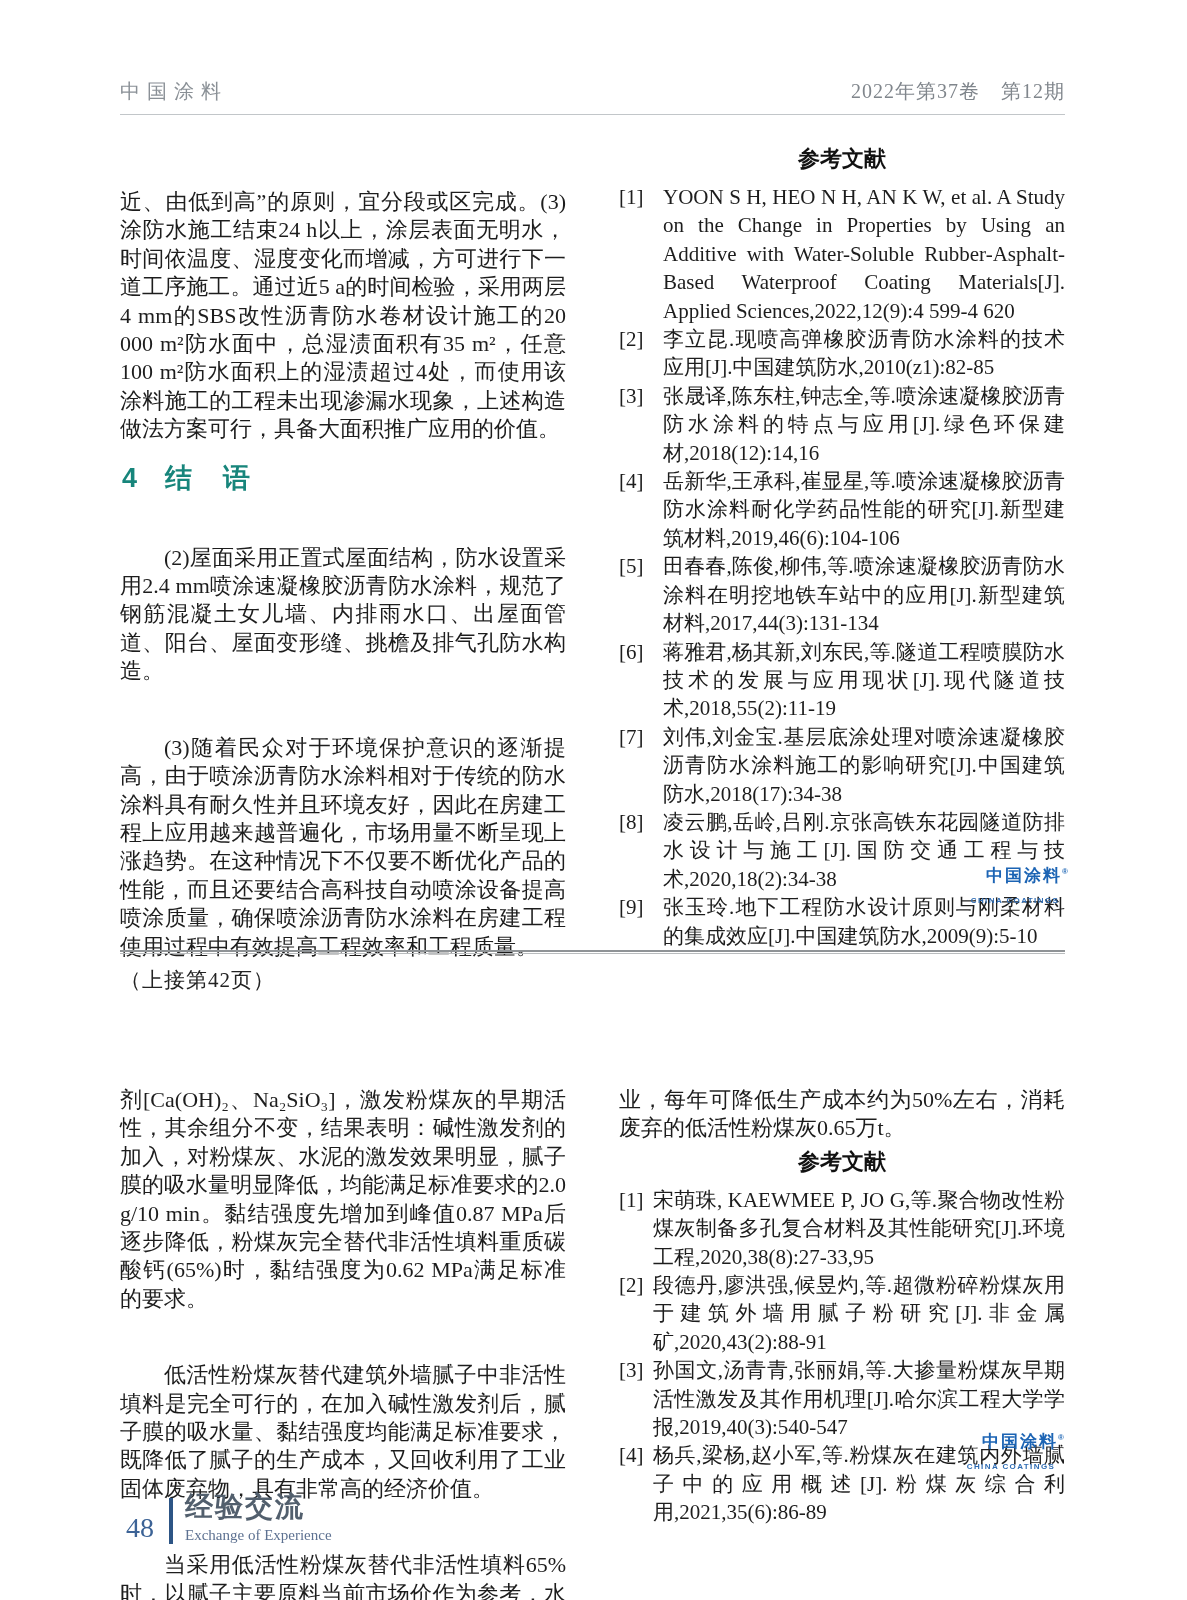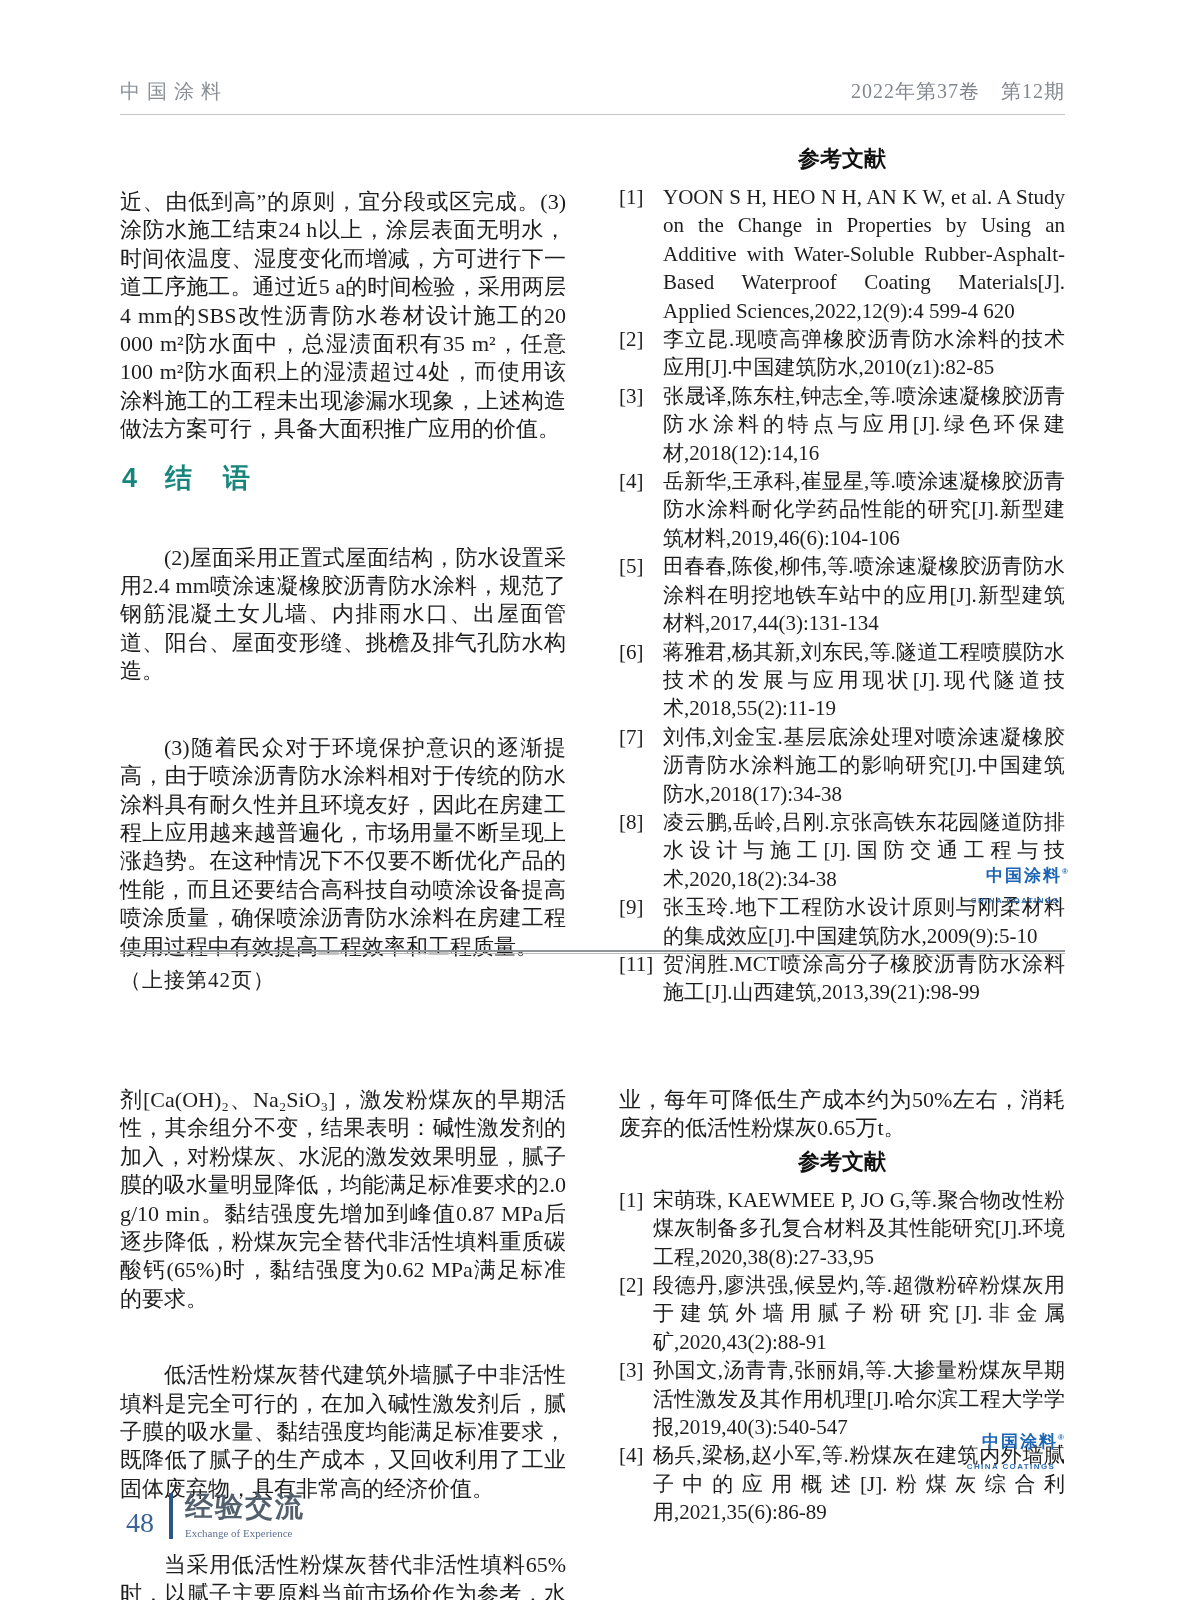--- a/index.html
+++ b/index.html
@@ -55,21 +55,21 @@
   .logo-cn { font-size:17px; font-weight:bold; color:#1c64b4; letter-spacing:2px; white-space:nowrap;text-align:right; }
   .logo-mark { font-size:8px; vertical-align:super; color:#1c64b4; }
   .logo-en { font-size:8px; font-weight:bold; color:#2f6cb3; letter-spacing:1.4px; margin-top:10px; }
 
   
   .footer { position:absolute; left:126px; top:1488px; display:flex; align-items:flex-end; }
   .page-number { font-size:28px; color:#3c6396; margin-top:12px; }
   .footer-bar { width:4px; height:46px; background:#2d5585; margin-left:15px; margin-right:12px; }
   .footer-cn { font-size:28px; font-weight:bold; color:#525f6d; letter-spacing:2px;
                font-family:"Liberation Sans","DejaVu Sans",sans-serif; }
-  .footer-en { font-size:11px; color:#5d7191; margin-top:1px; }
+  .footer-en { font-size:15px; color:#5d7191; margin-top:1px; }
 </style>
 </head>
 <body>
 
 <div class="page">
 
   <div class="header">
     <span class="journal-name">中国涂料</span>
     <span class="issue-info">2022年第37卷　第12期</span>
   </div>
@@ -116,24 +116,20 @@
         <span class="ref-body">刘伟,刘金宝.基层底涂处理对喷涂速凝橡胶沥青防水涂料施工的影响研究[J].中国建筑防水,2018(17):34-38</span>
       </div>
       <div class="ref">
         <span class="ref-num">[8]</span>
         <span class="ref-body">凌云鹏,岳岭,吕刚.京张高铁东花园隧道防排水设计与施工[J].国防交通工程与技术,2020,18(2):34-38</span>
       </div>
       <div class="ref">
         <span class="ref-num">[9]</span>
         <span class="ref-body">张玉玲.地下工程防水设计原则与刚柔材料的集成效应[J].中国建筑防水,2009(9):5-10</span>
       </div>
-      <div class="ref">
-        <span class="ref-num">[11]</span>
-        <span class="ref-body">贺润胜.MCT喷涂高分子橡胶沥青防水涂料施工[J].山西建筑,2013,39(21):98-99</span>
-      </div>
     </div>
   </div>
 
   <div class="logo logo-1">
     <div class="logo-cn"><span>中国涂料</span><span class="logo-mark">®</span></div>
     <div class="logo-en">CHINA COATINGS</div>
   </div>
 
   <div class="divider"></div>
   <div class="continuation">（上接第42页）</div>

